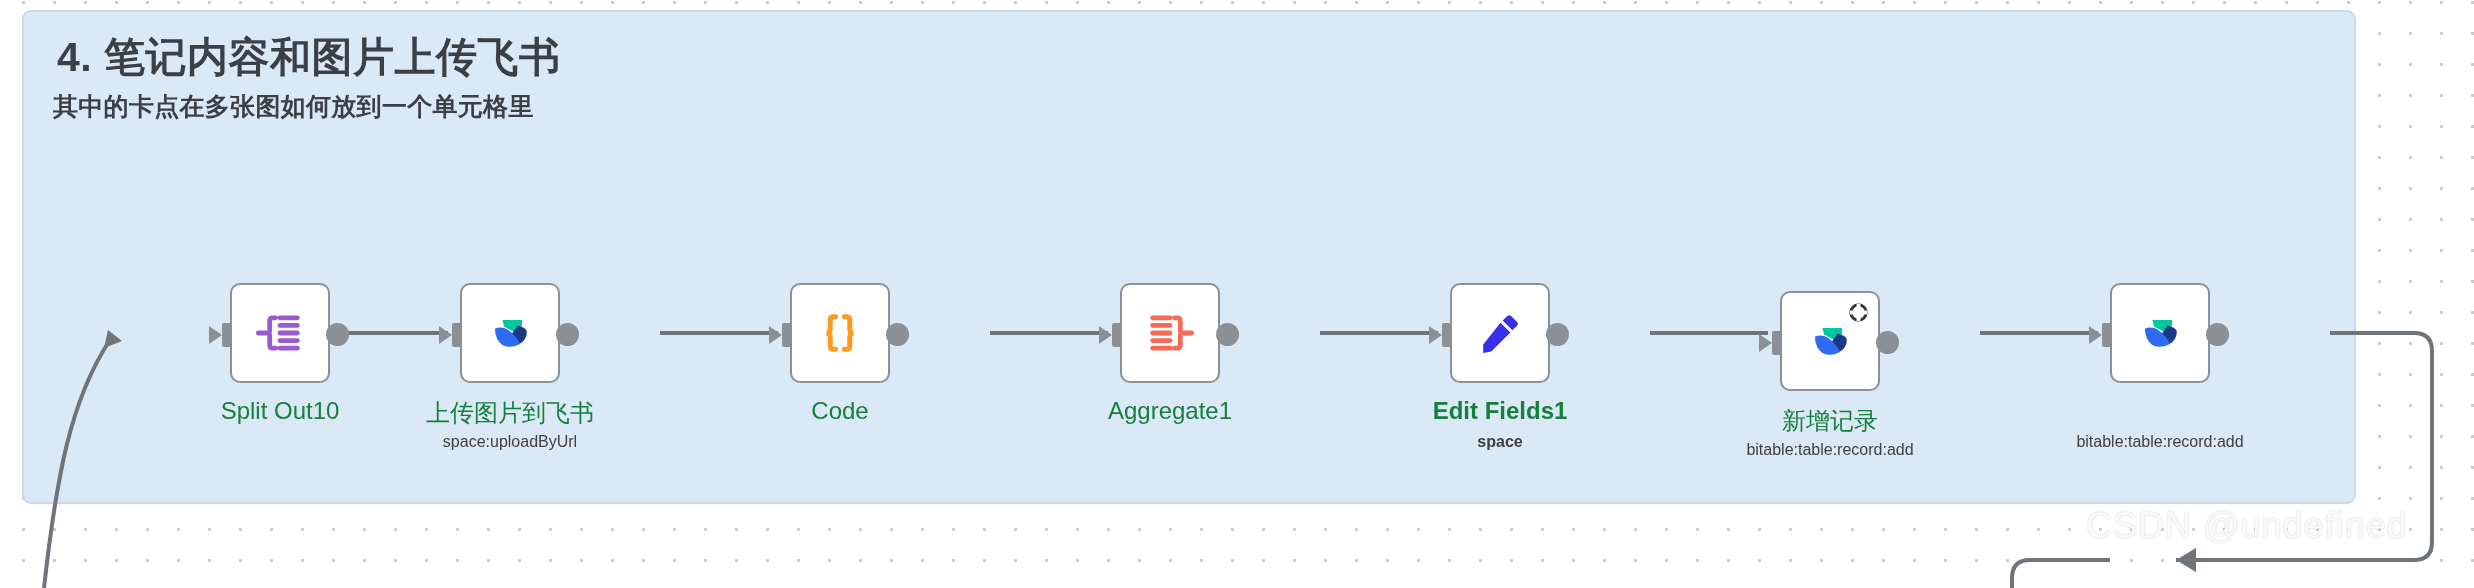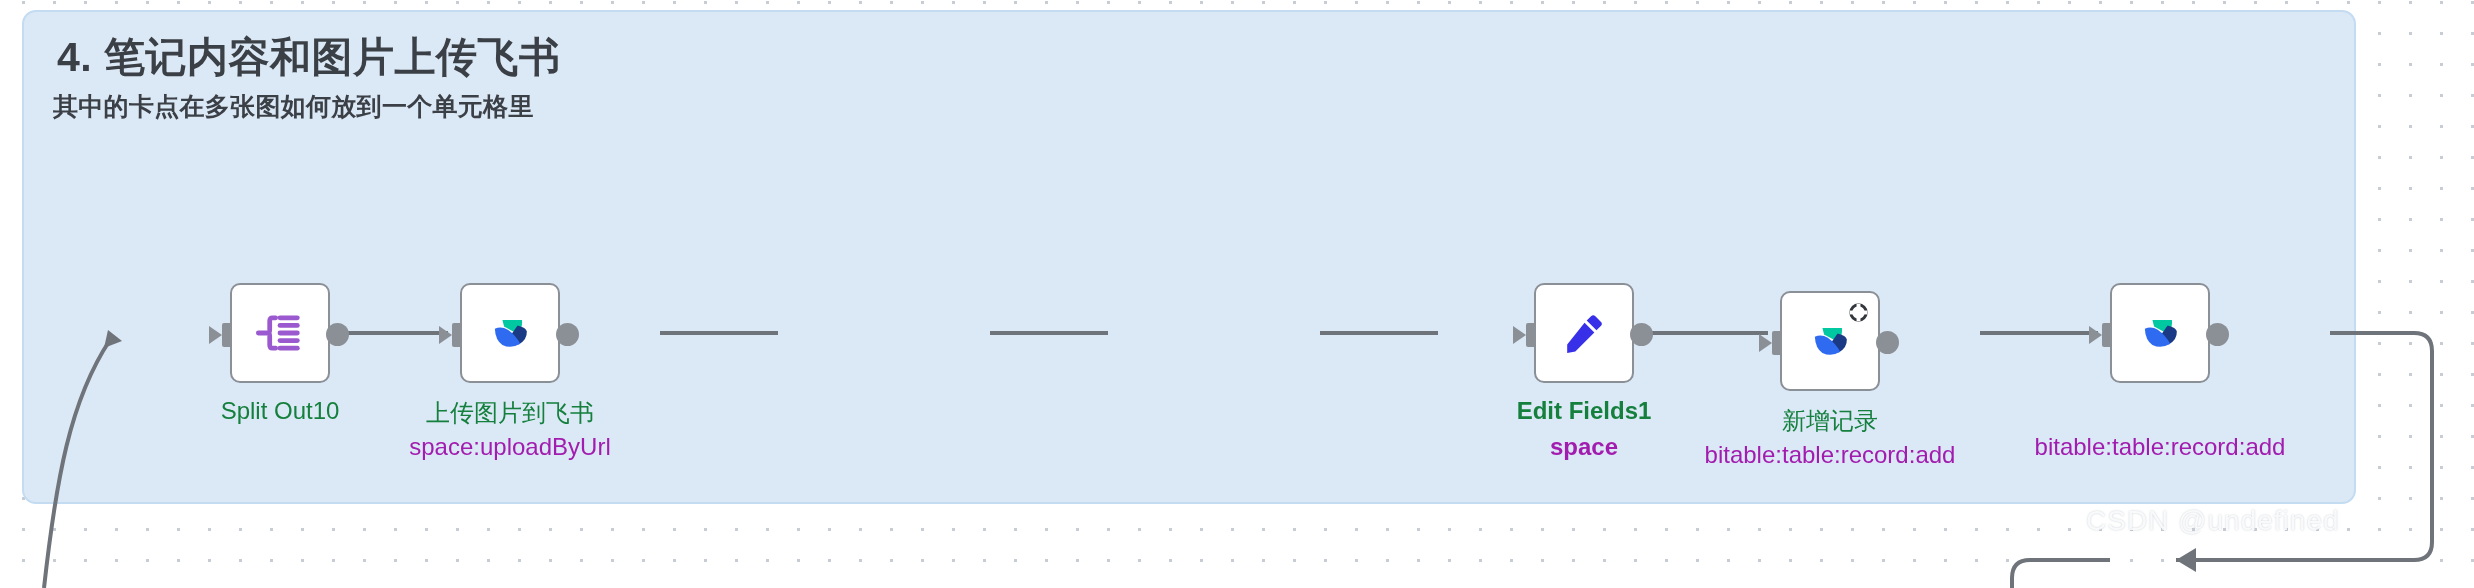--- a/index.html
+++ b/index.html
@@ -23,21 +23,21 @@
 
   
   #sticky-note {
     position: absolute;
     left: 22px;
     top: 10px;
     width: 2334px;
     height: 494px;
     background: #dbe8f6;
     border: 2px solid #c3dcf2;
-    border-radius: 14px;
+    border-radius: 9px;
     padding-left: 31px;
   }
   #sticky-title {
     position: absolute;
     left: 33px;
     top: 18px;
     font-size: 41px;
     font-weight: 700;
     color: #3b3f46;
     letter-spacing: 0.5px;
@@ -122,31 +122,31 @@
     font-size: 24px;
     color: #15803d;
     text-align: center;
   }
   .node-sublabel {
     position: absolute;
     top: 148px;
     left: 50%;
     transform: translateX(-50%);
     white-space: nowrap;
-    font-size: 24px;
-    color: #a21caf;
+    font-size: 16px;
+    color: #404040;
     text-align: center;
   }
 
   
   #watermark {
     position: absolute;
     left: 2086px;
     top: 505px;
-    font-size: 28px;
+    font-size: 36px;
     color: rgba(255,255,255,0.86);
     text-shadow: 0 0 2px rgba(150,160,175,0.55);
     white-space: nowrap;
     pointer-events: none;
     letter-spacing: 1px;
   }
 </style>
 </head>
 <body>
 
@@ -200,23 +200,50 @@
     <div class="port-out"></div>
     <svg class="node-icon" viewBox="0 0 48 48">
       <path d="M 17 12 L 35 12 Q 36 18 31.5 25 L 18.5 18 Z" fill="#00c8a0"></path>
       <path d="M 31 17 Q 39 19 39.5 22.5 Q 40 30 32 34.5 Q 27 31 25.5 25 Z" fill="#1b3a85"></path>
       <path d="M 10 20 Q 16 17.5 22 21 Q 29 26 33.5 34 Q 25 39 17 35 Q 10.5 30.5 10 20 Z" fill="#2e6bf0"></path>
     </svg>
     <div class="node-label">上传图片到飞书</div>
     <div class="node-sublabel">space:uploadByUrl</div>
   </div>
 
-
-
-  <div class="node" style="left:1534px; top:283px;font-weight:bold;">
+  <div class="node" style="left:790px; top:283px;">
+    <div class="port-in"></div>
+    <div class="port-out"></div>
+    <svg class="node-icon" viewBox="0 0 48 48">
+      <g stroke="#ff9922" stroke-width="4.6" stroke-linecap="round" fill="none">
+        <path d="M 20 9 L 17.5 9 Q 15 9 15 12.5 L 15 20 Q 15 24 11.5 24 Q 15 24 15 28 L 15 35.5 Q 15 39 17.5 39 L 20 39"></path>
+        <path d="M 28 9 L 30.5 9 Q 33 9 33 12.5 L 33 20 Q 33 24 36.5 24 Q 33 24 33 28 L 33 35.5 Q 33 39 30.5 39 L 28 39"></path>
+      </g>
+    </svg>
+    <div class="node-label">Code</div>
+  </div>
+
+  <div class="node" style="left:1120px; top:283px;">
+    <div class="port-in"></div>
+    <div class="port-out"></div>
+    <svg class="node-icon" viewBox="0 0 48 48">
+      <g stroke="#f96a55" stroke-width="4.4" stroke-linecap="round" fill="none">
+        <line x1="8" y1="10" x2="24" y2="10"></line>
+        <line x1="8" y1="17" x2="24" y2="17"></line>
+        <line x1="8" y1="24" x2="24" y2="24"></line>
+        <line x1="8" y1="31" x2="24" y2="31"></line>
+        <line x1="8" y1="38" x2="24" y2="38"></line>
+        <path d="M 28 10 L 31 10 Q 33.5 10 33.5 13 L 33.5 21 Q 33.5 24 35.5 24 Q 33.5 24 33.5 27 L 33.5 35 Q 33.5 38 31 38 L 28 38"></path>
+        <line x1="36" y1="24" x2="44" y2="24"></line>
+      </g>
+    </svg>
+    <div class="node-label">Aggregate1</div>
+  </div>
+
+  <div class="node" style="left:1450px; top:283px;font-weight:bold;">
     <div class="port-in"></div>
     <div class="port-out"></div>
     <svg class="node-icon" viewBox="0 0 48 48">
       <path d="M 34.5 8.5 L 39.5 13.5 Q 41.5 15.5 39.5 17.5 L 35.5 21.5 L 26.5 12.5 L 30.5 8.5 Q 32.5 6.5 34.5 8.5 Z" fill="#3730e8"></path>
       <path d="M 24.5 14.5 L 33.5 23.5 L 16 41 L 8.5 42.5 L 8.5 34.5 Z" fill="#3730e8"></path>
     </svg>
     <div class="node-label">Edit Fields1</div>
     <div class="node-sublabel">space</div>
   </div>
 

